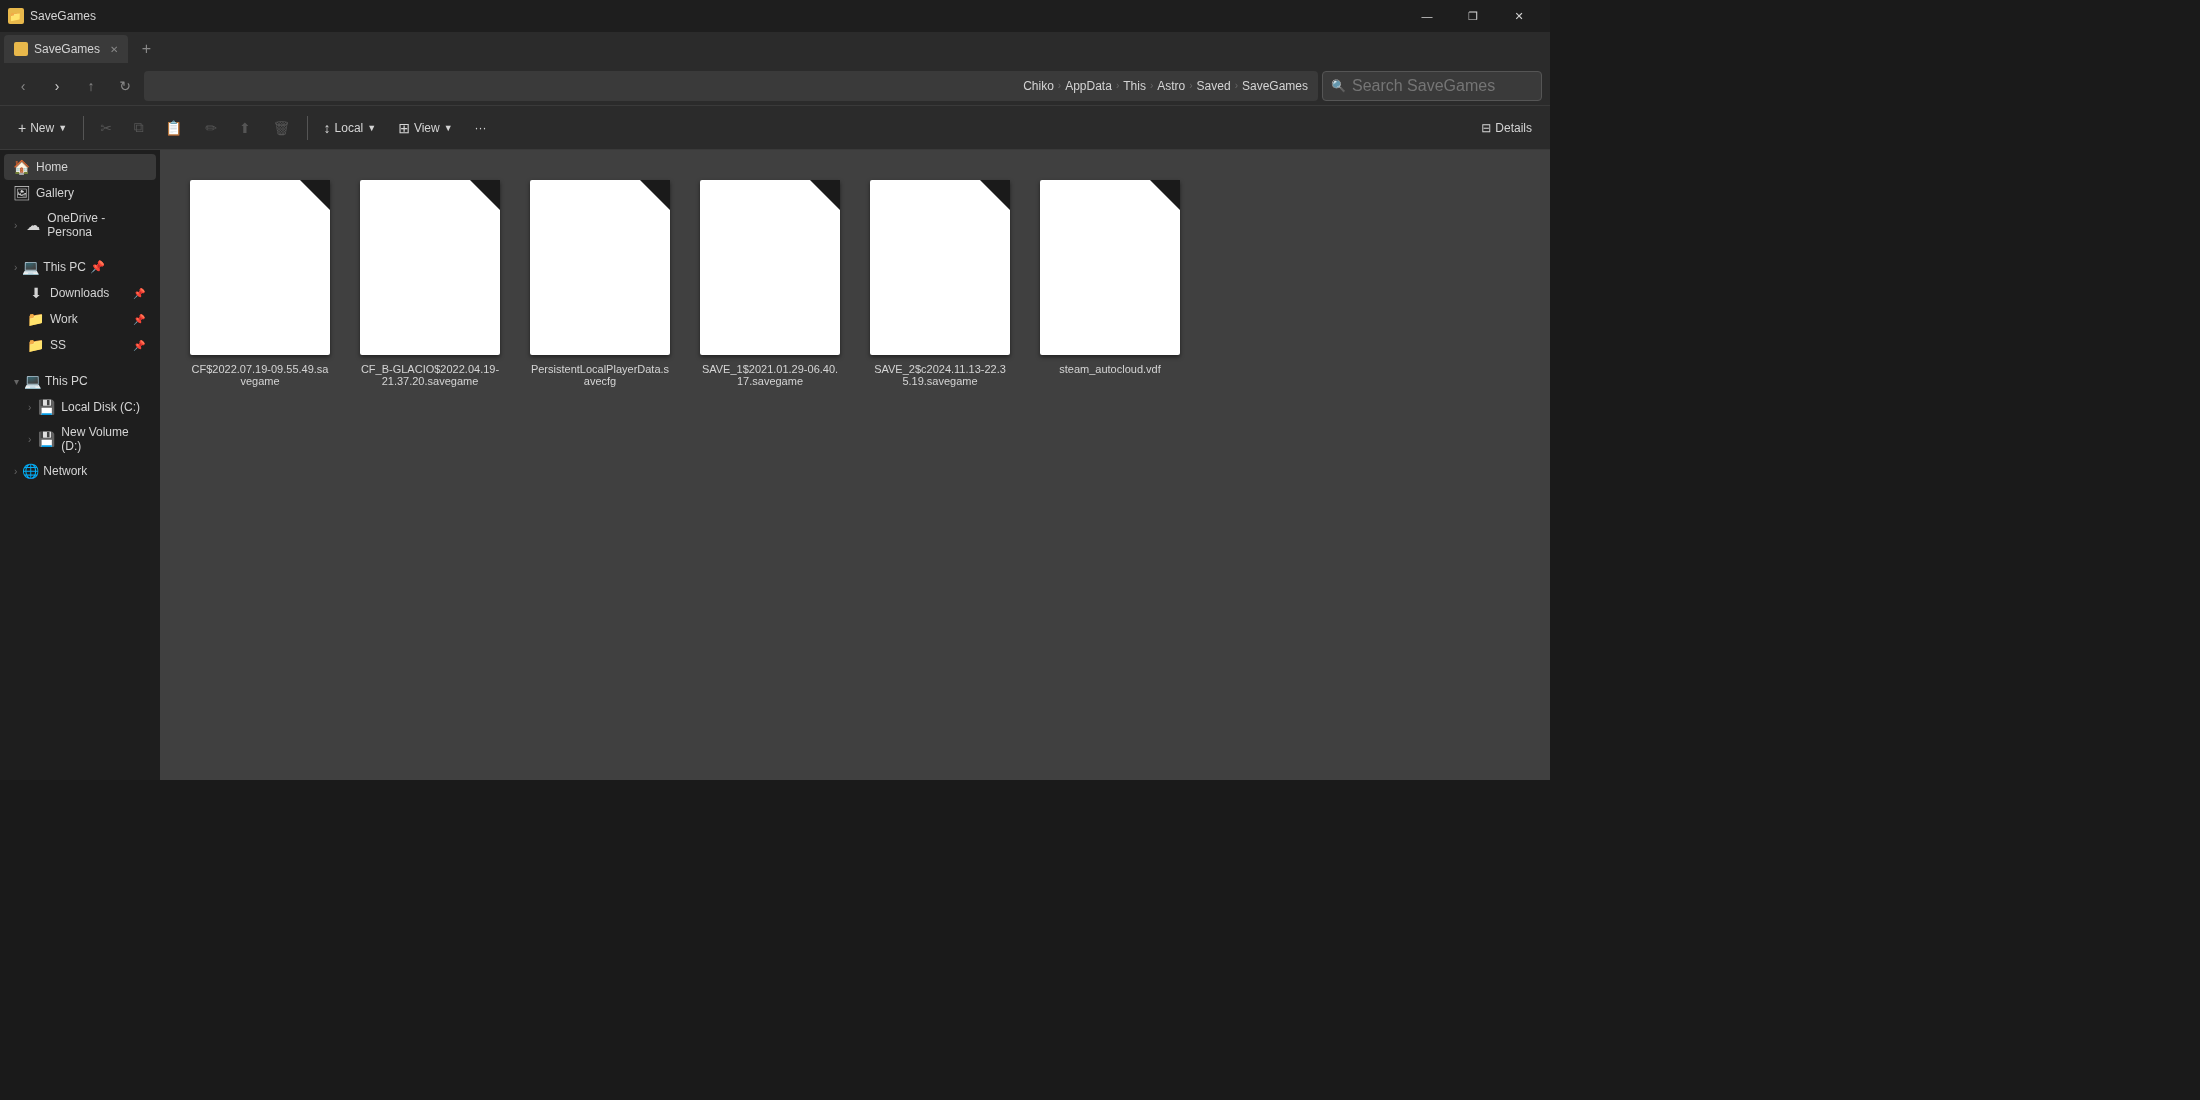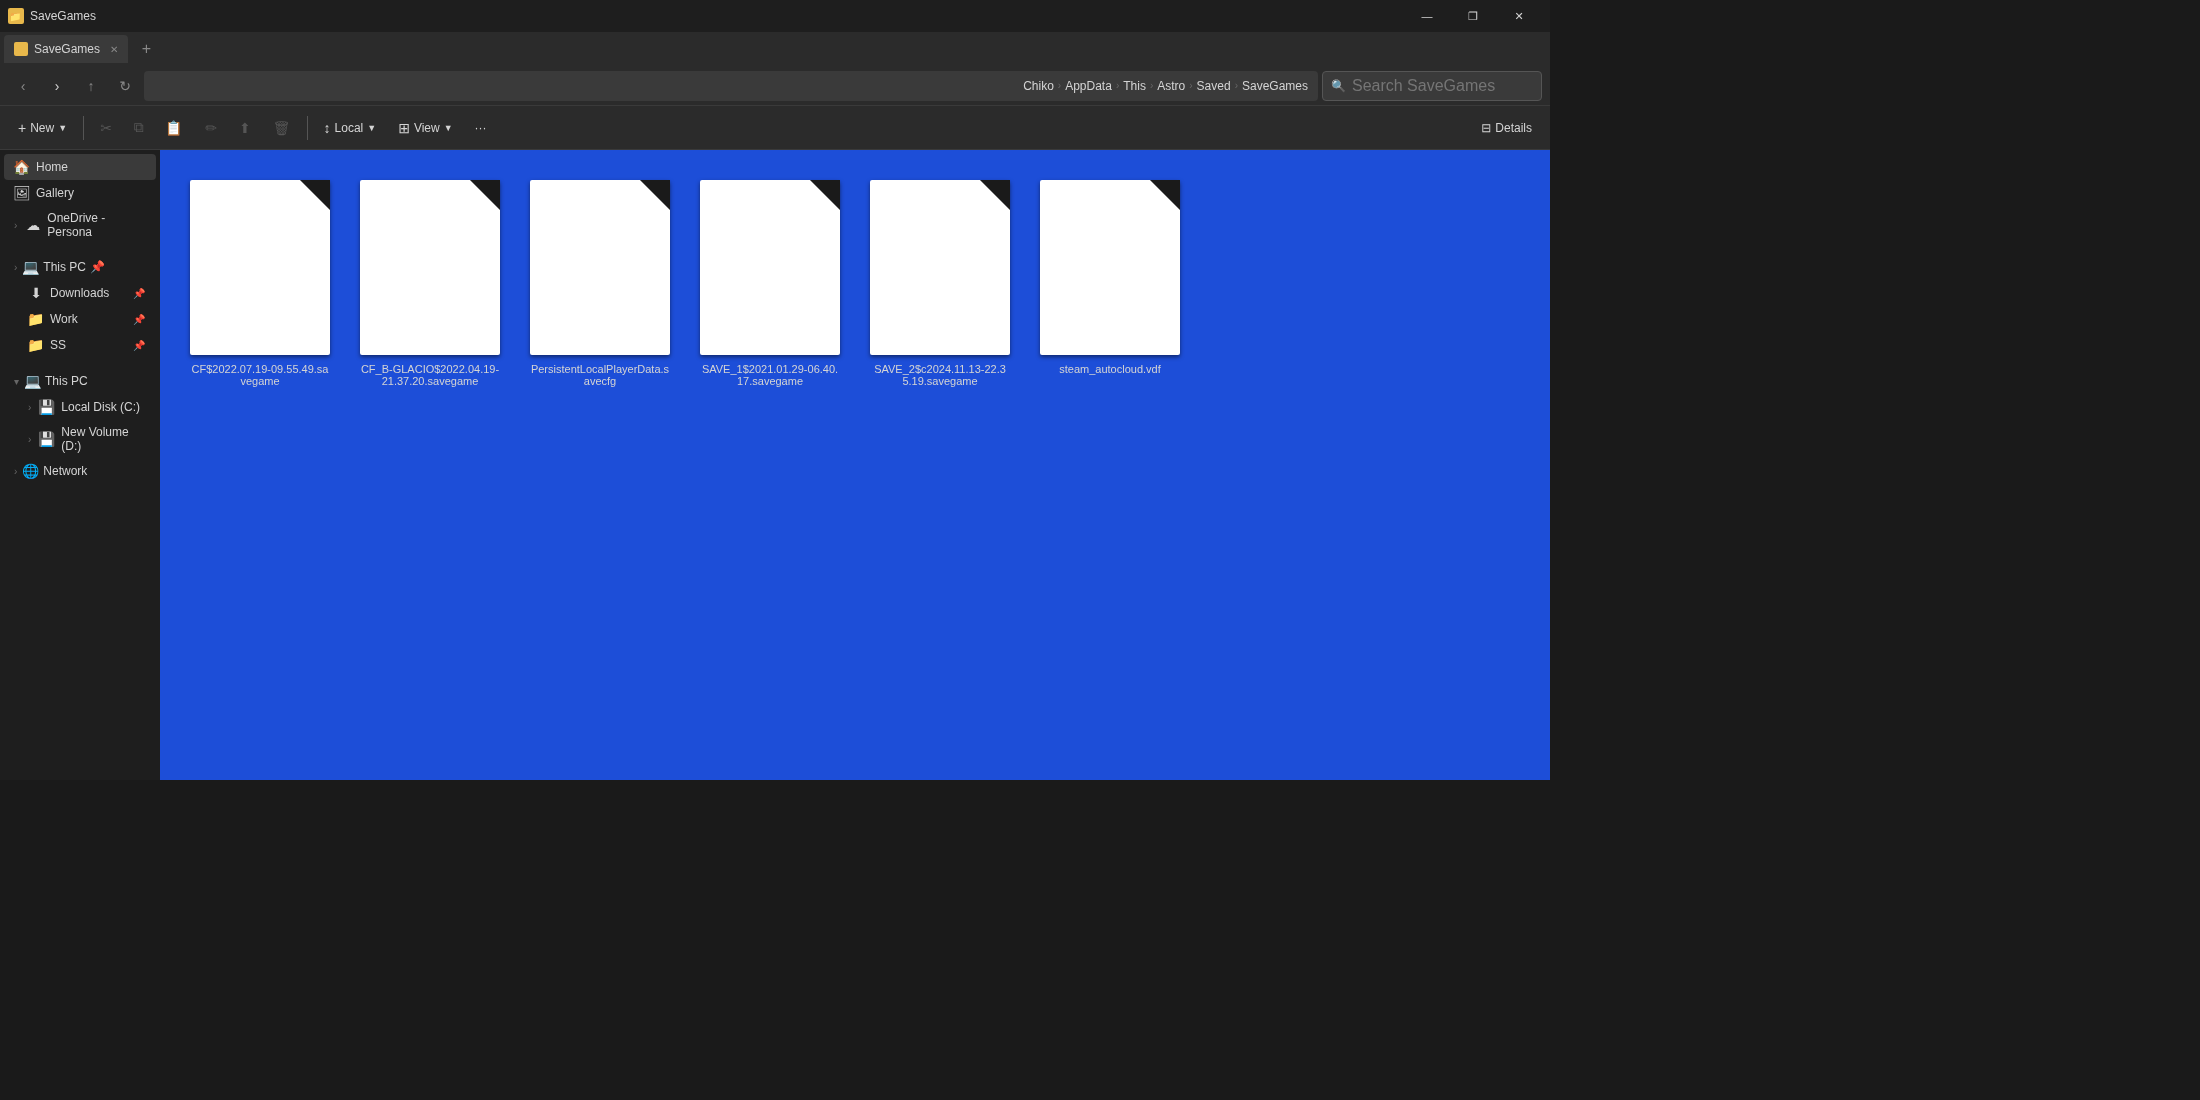--- a/index.html
+++ b/index.html
@@ -272,21 +272,21 @@
       border-radius: 4px;
       margin: 0 4px;
     }
     .sidebar-indent {
       padding-left: 24px;
     }
 
     
     .file-area {
       flex: 1;
-      background: #1d4ed8;
+      background: #404040;
       padding: 20px;
       overflow-y: auto;
       display: flex;
       flex-wrap: wrap;
       align-content: flex-start;
       gap: 10px;
     }
 
     
     .file-item {

